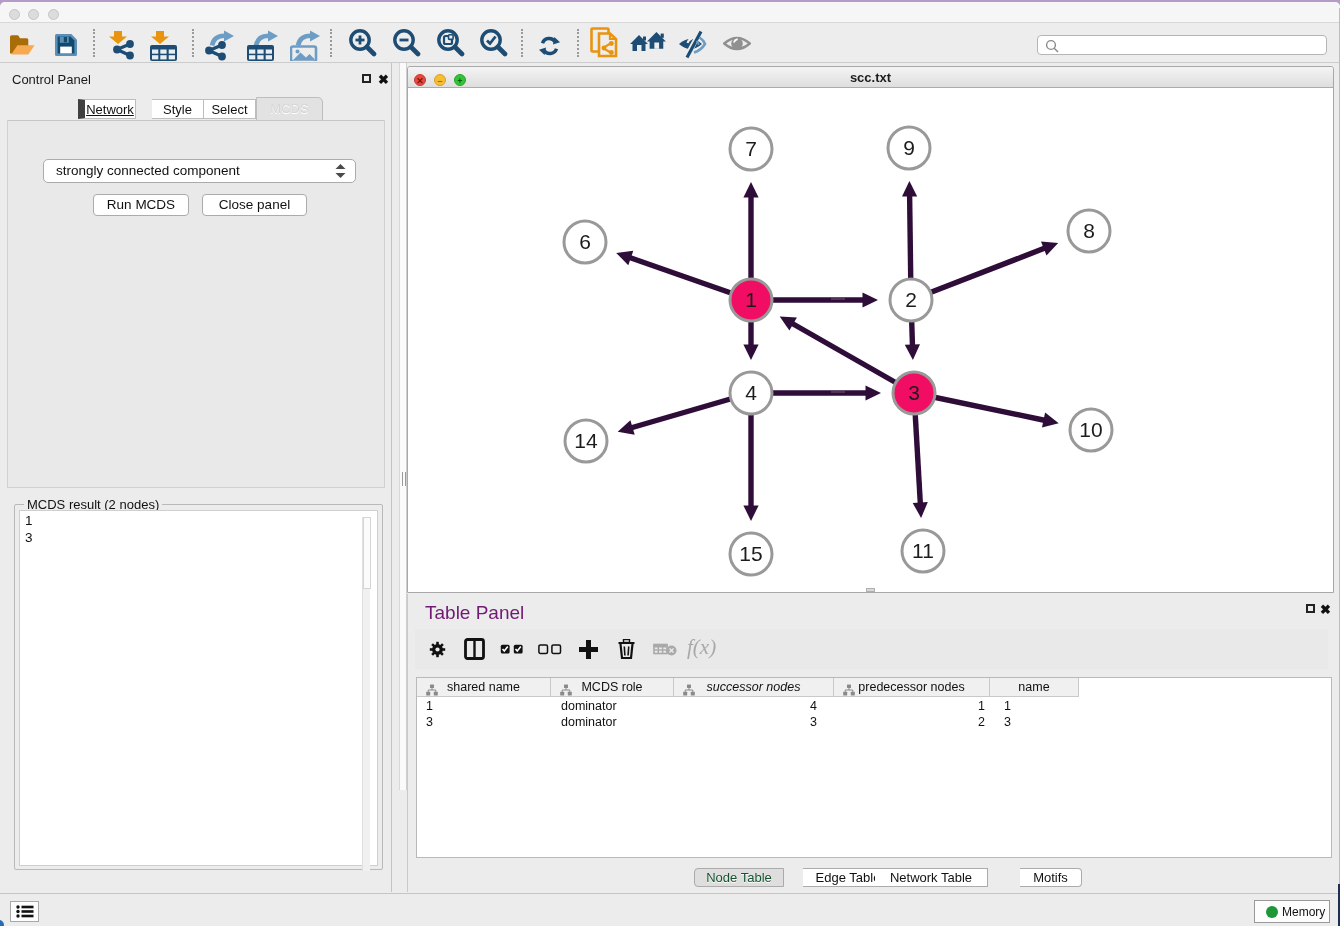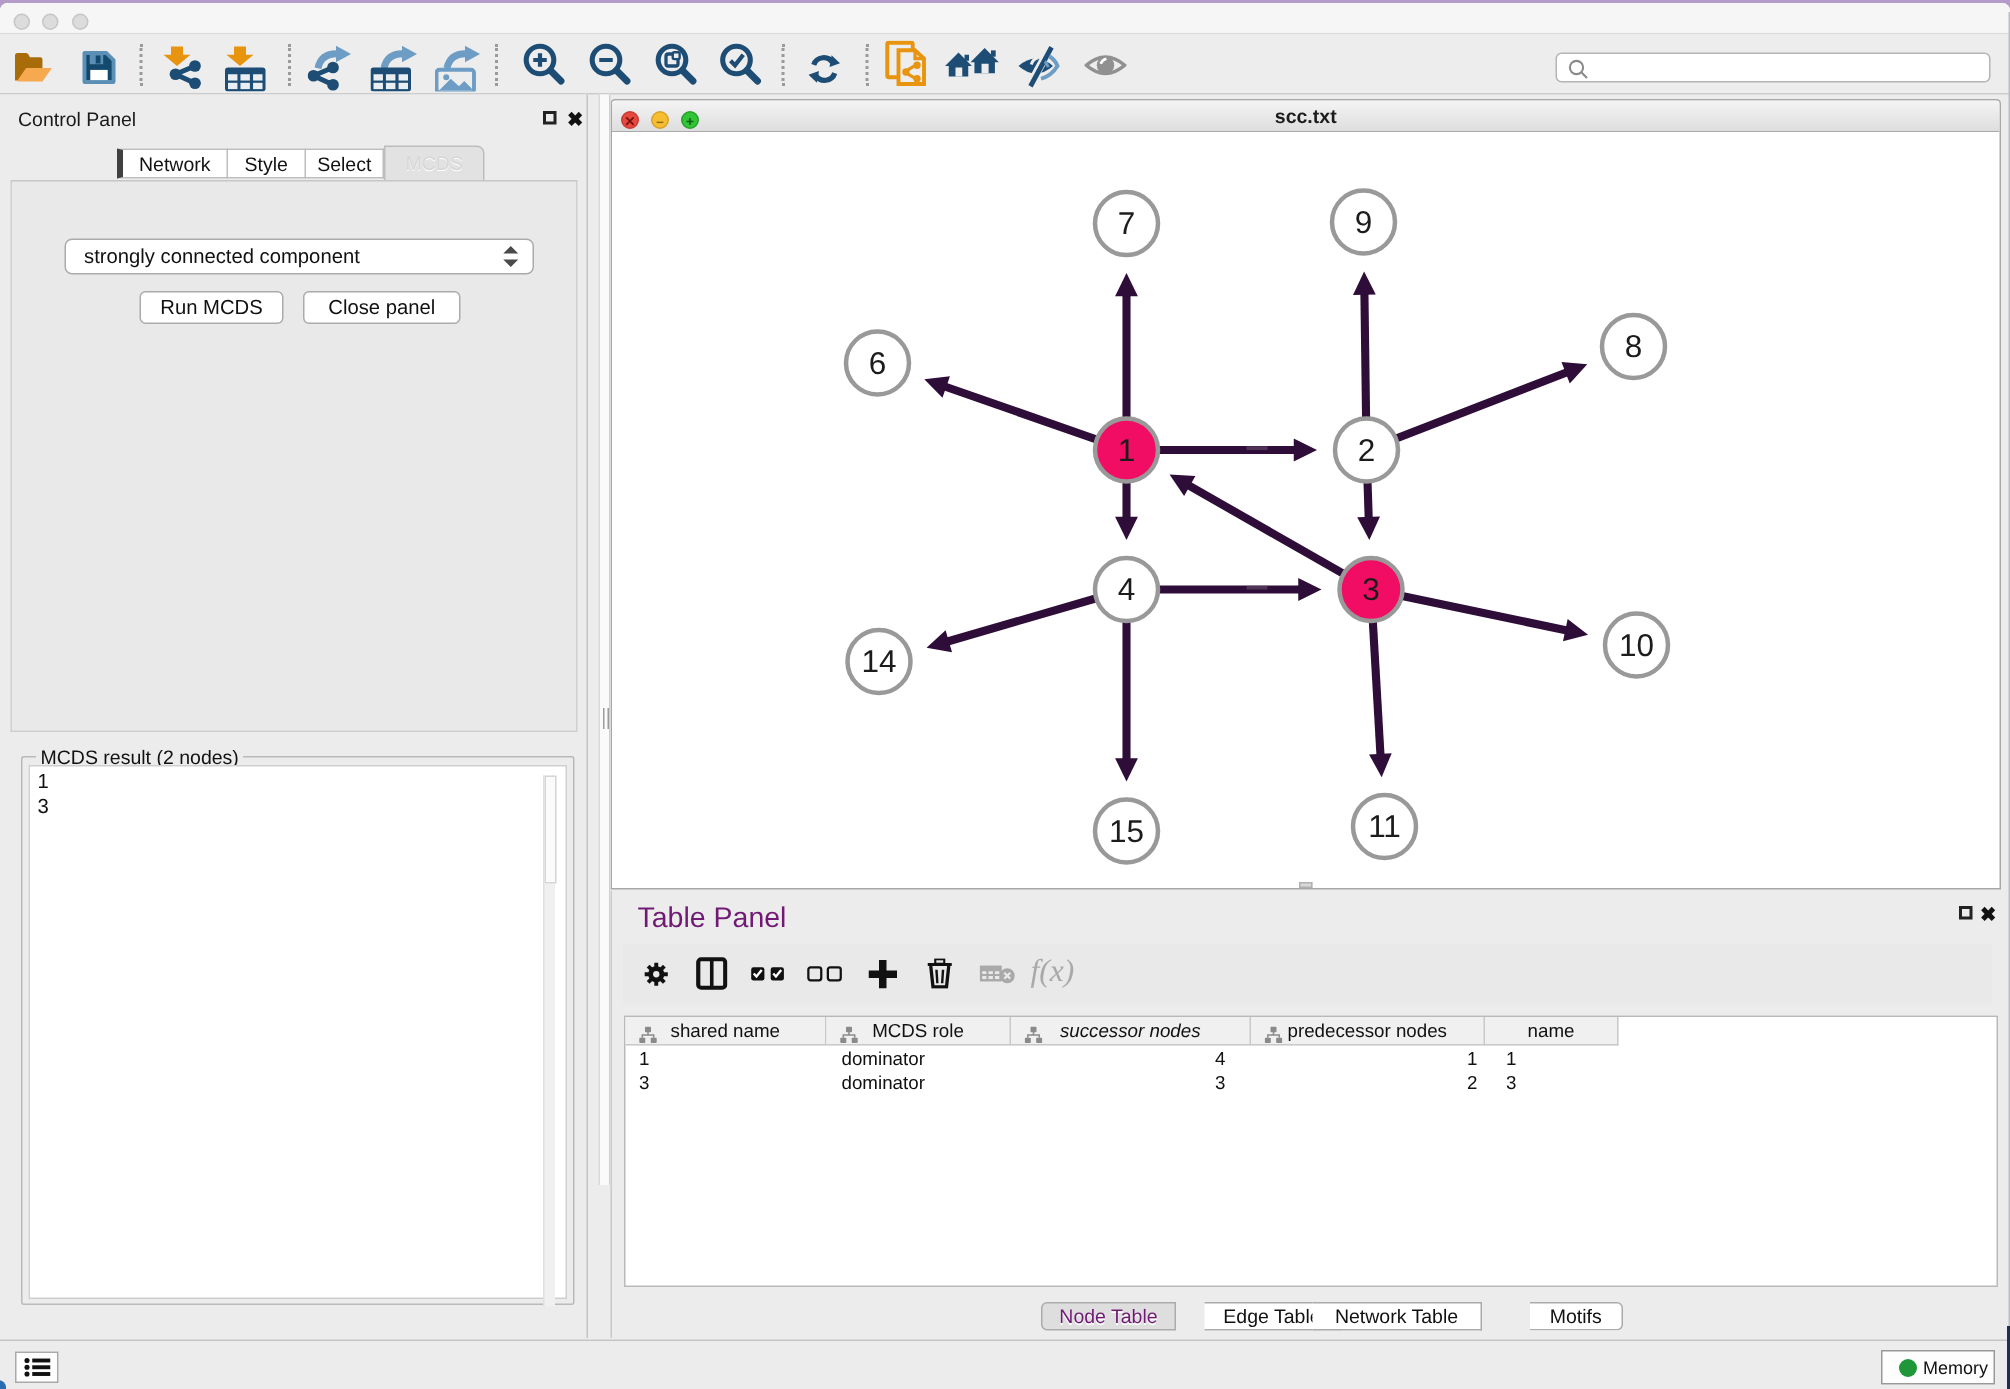--- a/index.html
+++ b/index.html
@@ -205,21 +205,21 @@
         <svg style="position:absolute; left:7px; top:3px;" width="14" height="14" viewBox="0 0 14 14">
           <circle cx="6" cy="6" r="4.4" fill="none" stroke="#8a8a8a" stroke-width="1.4"></circle>
           <line x1="9.2" y1="9.2" x2="13" y2="13" stroke="#8a8a8a" stroke-width="1.4"></line>
         </svg>
       </div>
   </div>
   <div id="cpanel">
     <div id="cptitle">Control Panel</div>
     <div class="winbtn-sq" style="left:362px; top:11px;"></div>
     <div class="winbtn-x" style="left:378px; top:10px;">✖</div>
-    <div class="tab" style="left:78px; width:74px; border-left:4px solid #404040;">Network</div>
+    <div class="tab" style="left:78px; width:58px; border-left:7px solid #404040;text-decoration:underline;">Network</div>
     <div class="tab" style="left:152px; width:52px;">Style</div>
     <div class="tab" style="left:204px; width:52px;">Select</div>
     <div class="tab" id="tab-mcds" style="left:256px; width:67px;">MCDS</div>
     <div id="cpane"></div>
     <div id="dropdown">strongly connected component
       <svg width="11" height="14" style="position:absolute; right:9px; top:4px;" viewBox="0 0 11 14">
         <polygon points="5.5,0 10.5,5 0.5,5" fill="#4a4a4a"></polygon>
         <polygon points="5.5,14 10.5,9 0.5,9" fill="#4a4a4a"></polygon>
       </svg>
     </div>
@@ -397,21 +397,21 @@
 <div class="td" style="left:144px; top:20px;">dominator</div>
 <div class="td" style="left:257px; width:143px; top:20px; text-align:right;">4</div>
 <div class="td" style="left:417px; width:151px; top:20px; text-align:right;">1</div>
 <div class="td" style="left:587px; top:20px;">1</div>
 <div class="td" style="left:9px; top:36px;">3</div>
 <div class="td" style="left:144px; top:36px;">dominator</div>
 <div class="td" style="left:257px; width:143px; top:36px; text-align:right;">3</div>
 <div class="td" style="left:417px; width:151px; top:36px; text-align:right;">2</div>
 <div class="td" style="left:587px; top:36px;">3</div>
     </div>
-    <div class="btab" style="left:286px; width:90px; border-left:1px solid #ababab; border-radius:4px 0 0 4px; background:#dedede; color:#701a75; text-shadow:0 1px 0 #fff;">Node Table</div>
+    <div class="btab" style="left:286px; width:90px; border-left:1px solid #ababab; border-radius:4px 0 0 4px; background:#dedede; color:#14532d; text-shadow:0 1px 0 #fff;">Node Table</div>
     <div class="btab" style="left:376px; width:91px;margin-left:19px;">Edge Table</div>
     <div class="btab" style="left:467px; width:113px;">Network Table</div>
     <div class="btab" style="left:612px; width:62px; border-radius:0 4px 4px 0;">Motifs</div>
   </div>
   <div id="statusbar">
     <div id="listbtn">
         <svg style="position:absolute; left:5px; top:3px;" width="18" height="13" viewBox="0 0 18 13">
 <g fill="#111">
             <circle cx="2" cy="2" r="1.7"></circle>
             <circle cx="2" cy="6.5" r="1.7"></circle>

